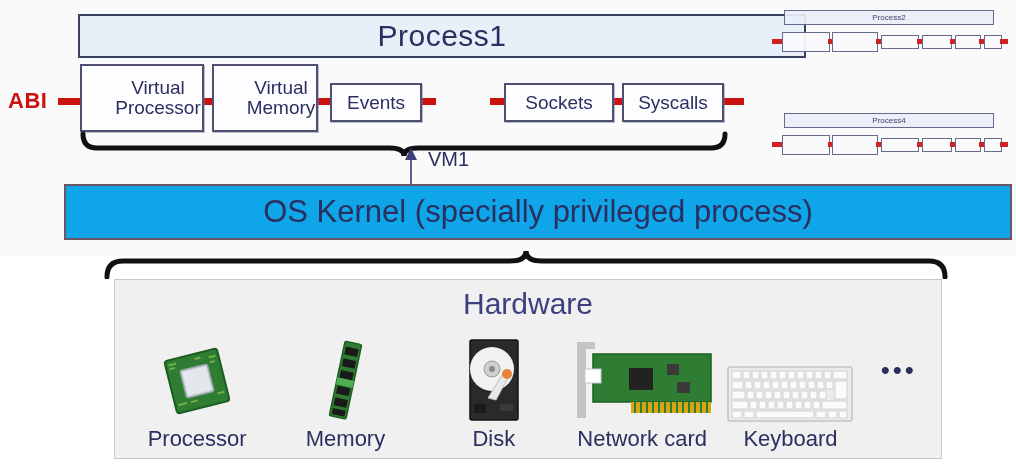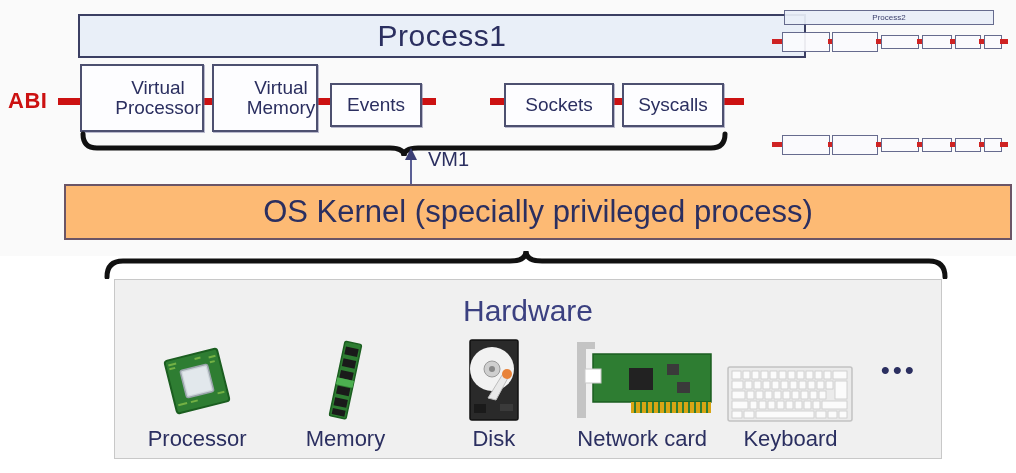--- a/index.html
+++ b/index.html
@@ -56,21 +56,21 @@
     border: 2px solid #4d5070;
     box-sizing: border-box;
     display: flex; align-items: center; justify-content: center;
     text-align: center;
     color: #2b2f60;
     font-size: 19px;
     line-height: 1.05;
     box-shadow: 1px 1px 0 rgba(120,120,160,.5);
   }
   .comp.tall { top: 64px; height: 68px; font-size: 19px; padding-left: 32px; }
-  .comp.short { top: 83px; height: 44px; font-size: 19px; }
+  .comp.short { top: 83px; height: 39px; font-size: 19px; }
 
   
   .brace-top {
     position: absolute;
     left: 80px; top: 131px; width: 648px; height: 26px;
   }
   .brace-bottom {
     position: absolute;
     left: 104px; top: 249px; width: 844px; height: 30px;
   }
@@ -85,42 +85,41 @@
     position: absolute;
     left: 428px; top: 148px;
     color: #2b2f60;
     font-size: 20px;
   }
 
   
   .kernel {
     position: absolute;
     left: 64px; top: 184px; width: 948px; height: 56px;
-    background: #fdba74;
+    background: #0ea5e9;
     border: 2px solid #6b5566;
     box-sizing: border-box;
     display: flex; align-items: center; justify-content: center;
     color: #2b2f60;
     font-size: 31px;
   }
 
   
   .hw-box {
     position: absolute;
     left: 114px; top: 279px; width: 828px; height: 180px;
     background: #f0f0f0;
     border: 1px solid #c8c8c8;
     box-sizing: border-box;
   }
   .hw-title {
     position: absolute; left: 0; right: 0; top: 7px;
     text-align: center;
     color: #3b4080;
     font-size: 30px;
-    margin-top: 7px;
   }
   .hw-items {
     position: absolute; left: 8px; right: 8px; top: 48px; bottom: 6px;
     display: flex; align-items: flex-end; justify-content: space-around;
   }
   .hw-item { display: flex; flex-direction: column; align-items: center; width: 120px; }
   .hw-icon { height: 86px; display:flex; align-items:flex-end; justify-content:center; }
   .hw-label {
     margin-top: 4px;
     color: #2b2f60;
@@ -401,20 +400,21 @@
       <div class="mini-red" style="left:178px;top:8px; width:7px;"></div>
       <div class="mini-box" style="left:183px;top:4px; width:26px; height:14px;"></div>
       <div class="mini-red" style="left:207px;top:8px; width:7px;"></div>
       <div class="mini-box" style="left:212px;top:4px; width:18px; height:14px;"></div>
       <div class="mini-red" style="left:228px;top:8px; width:8px;"></div>
     </div>
   </div>
 
 
   <div class="mini" style="left:772px; top:113px; width:234px; height:46px;">
+    <div class="mini-title" style="left:12px; top:0; width:210px; height:15px;">Process4</div>
     <div class="mini-row" style="left:0; top:21px; width:234px; height:22px;">
       <div class="mini-red" style="left:0px;  top:8px; width:12px;"></div>
       <div class="mini-box" style="left:10px; top:1px; width:48px; height:20px;"></div>
       <div class="mini-red" style="left:56px; top:8px; width:6px;"></div>
       <div class="mini-box" style="left:60px; top:1px; width:46px; height:20px;"></div>
       <div class="mini-red" style="left:104px;top:8px; width:7px;"></div>
       <div class="mini-box" style="left:109px;top:4px; width:38px; height:14px;"></div>
       <div class="mini-red" style="left:145px;top:8px; width:7px;"></div>
       <div class="mini-box" style="left:150px;top:4px; width:30px; height:14px;"></div>
       <div class="mini-red" style="left:178px;top:8px; width:7px;"></div>

